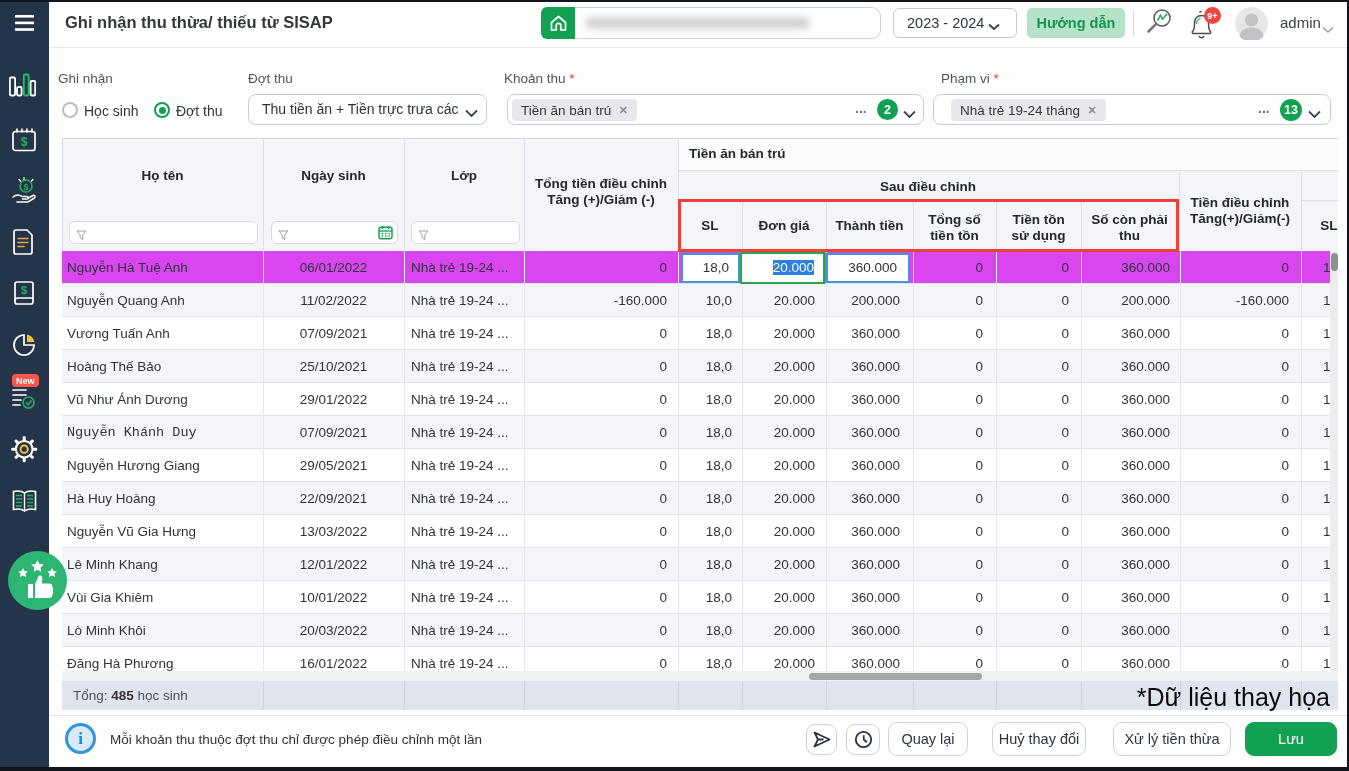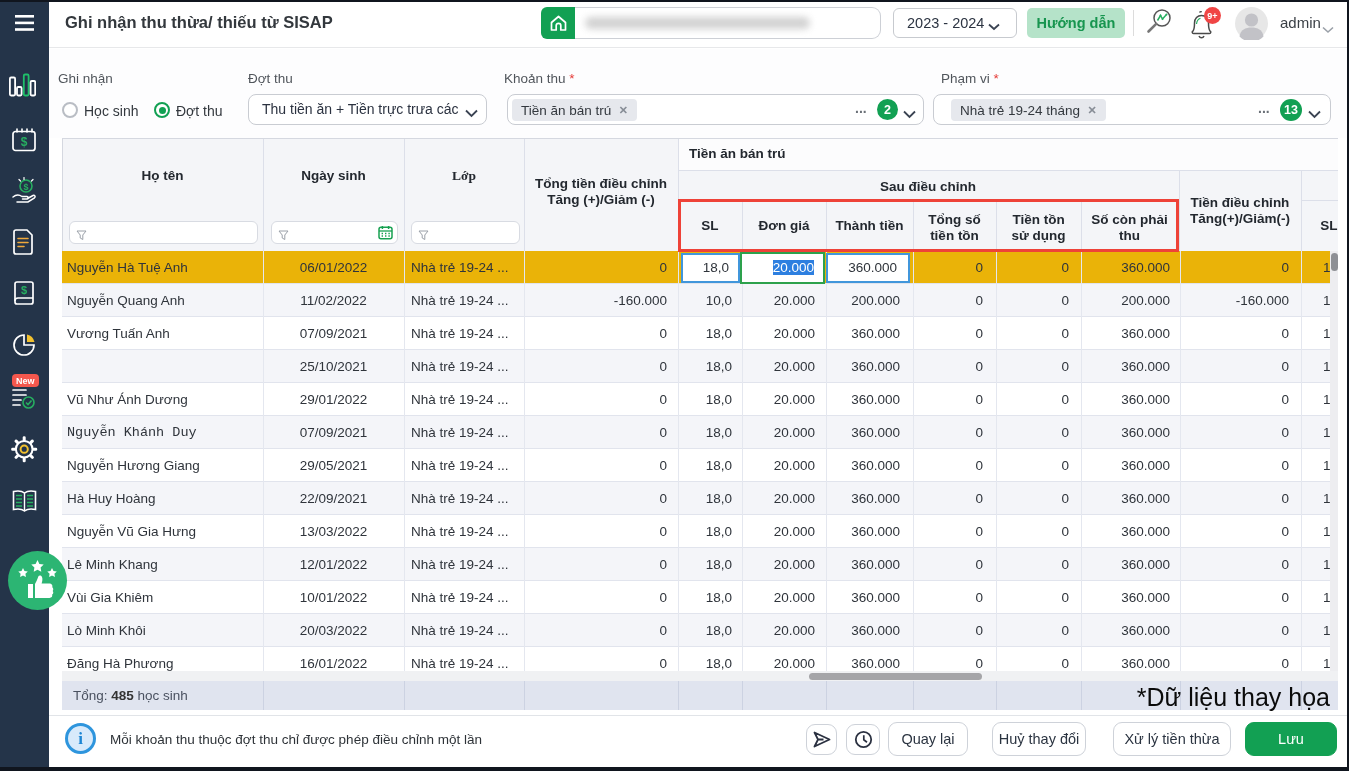--- a/index.html
+++ b/index.html
@@ -149,21 +149,21 @@
 <div class="abs" style="left:933px;top:94px;width:398px;height:31px;border:1px solid #c9ccd2;border-radius:8px;background:#fff;"></div>
 <div class="abs" style="left:951px;top:99px;height:22px;background:#e6e8ed;border-radius:4px;display:flex;align-items:center;padding:0 9px;font-size:13.5px;color:#33383e;">Nhà trẻ 19-24 tháng&nbsp;&nbsp;<span style="color:#878d96;font-size:11px;font-weight:bold;">✕</span></div>
 <div class="abs" style="left:1258px;top:100px;font-size:14px;color:#6a7077;font-weight:bold;">...</div>
 <div class="abs" style="left:1280px;top:99px;width:22px;height:22px;background:#12a053;border-radius:50%;display:flex;align-items:center;justify-content:center;color:#fff;font-size:12.5px;font-weight:bold;">13</div>
 <div class="abs" style="left:1308px;top:105px;"><svg width="13" height="9" fill="none">
       <path d="M1 1.5 L6.5 7 L12 1.5" stroke="#3a4352" stroke-width="1.8"></path>
     </svg></div>
 <div class="abs" style="left:62px;top:138px;width:1276px;height:113px;background:#f4f5f8;border-top:1px solid #d5d8e0;border-left:1px solid #d5d8e0;"></div>
 <div class="hdrtxt" style="left:62px;top:168px;width:201px;">Họ tên</div>
 <div class="hdrtxt" style="left:263px;top:168px;width:141px;">Ngày sinh</div>
-<div class="hdrtxt" style="left:404px;top:168px;width:120px;font-family:Liberation Serif, serif;">Lớp</div>
+<div class="hdrtxt" style="left:404px;top:168px;width:120px;">Lớp</div>
 <div class="hdrtxt" style="left:524px;top:176px;width:154px;">Tổng tiền điều chỉnh<br>Tăng (+)/Giảm (-)</div>
 <div class="finput" style="left:69px;top:221px;width:189px;"></div>
 <div class="finput" style="left:271px;top:221px;width:127px;"></div>
 <div class="finput" style="left:411px;top:221px;width:109px;"></div>
 <div class="abs" style="left:76px;top:227px;"><svg width="11" height="11" viewBox="0 0 11 11" fill="none">
       <path d="M1 1 H10 L6.8 5 V9.5 L4.2 8 V5 Z" stroke="#9aa0a8" stroke-width="1"></path>
     </svg></div>
 <div class="abs" style="left:278px;top:227px;"><svg width="11" height="11" viewBox="0 0 11 11" fill="none">
       <path d="M1 1 H10 L6.8 5 V9.5 L4.2 8 V5 Z" stroke="#9aa0a8" stroke-width="1"></path>
     </svg></div>
@@ -195,21 +195,21 @@
 <div class="hline" style="left:1301px;top:200px;width:37px;"></div>
 <div class="vline" style="left:742px;top:200px;height:51px;"></div>
 <div class="vline" style="left:826px;top:200px;height:51px;"></div>
 <div class="vline" style="left:913px;top:200px;height:51px;"></div>
 <div class="vline" style="left:996px;top:200px;height:51px;"></div>
 <div class="vline" style="left:1081px;top:200px;height:51px;"></div>
 <div class="vline" style="left:1179px;top:170px;height:81px;"></div>
 <div class="vline" style="left:1301px;top:170px;height:81px;"></div>
 <div class="abs" style="left:678px;top:199px;width:501px;height:53px;border:3px solid #ee4238;z-index:4;"></div>
 <div class="abs" style="left:62px;top:251px;width:1268px;height:420px;overflow:hidden;background:#fff;">
-<div class="abs" style="left:0;top:0px;width:1268px;height:33px;background:#eab308;border-bottom:1px solid #e1e4ed;">
+<div class="abs" style="left:0;top:0px;width:1268px;height:33px;background:#d946ef;border-bottom:1px solid #e1e4ed;">
 <div class="vline" style="left:201px;top:0;height:33px;background:#e4e7ef;"></div>
 <div class="vline" style="left:342px;top:0;height:33px;background:#e4e7ef;"></div>
 <div class="vline" style="left:462px;top:0;height:33px;background:#e4e7ef;"></div>
 <div class="vline" style="left:616px;top:0;height:33px;background:#e4e7ef;"></div>
 <div class="vline" style="left:680px;top:0;height:33px;background:#e4e7ef;"></div>
 <div class="vline" style="left:764px;top:0;height:33px;background:#e4e7ef;"></div>
 <div class="vline" style="left:851px;top:0;height:33px;background:#e4e7ef;"></div>
 <div class="vline" style="left:934px;top:0;height:33px;background:#e4e7ef;"></div>
 <div class="vline" style="left:1019px;top:0;height:33px;background:#e4e7ef;"></div>
 <div class="vline" style="left:1118px;top:0;height:33px;background:#e4e7ef;"></div>
@@ -284,20 +284,21 @@
 <div class="vline" style="left:342px;top:0;height:33px;background:#e4e7ef;"></div>
 <div class="vline" style="left:462px;top:0;height:33px;background:#e4e7ef;"></div>
 <div class="vline" style="left:616px;top:0;height:33px;background:#e4e7ef;"></div>
 <div class="vline" style="left:680px;top:0;height:33px;background:#e4e7ef;"></div>
 <div class="vline" style="left:764px;top:0;height:33px;background:#e4e7ef;"></div>
 <div class="vline" style="left:851px;top:0;height:33px;background:#e4e7ef;"></div>
 <div class="vline" style="left:934px;top:0;height:33px;background:#e4e7ef;"></div>
 <div class="vline" style="left:1019px;top:0;height:33px;background:#e4e7ef;"></div>
 <div class="vline" style="left:1118px;top:0;height:33px;background:#e4e7ef;"></div>
 <div class="vline" style="left:1239px;top:0;height:33px;background:#e4e7ef;"></div>
+<div class="cell" style="left:3px;top:0;width:198px;height:32px;padding-left:2px;">Hoàng Thế Bảo</div>
 <div class="cell" style="left:201px;top:0;width:141px;height:32px;justify-content:center;">25/10/2021</div>
 <div class="cell" style="left:349px;top:0;width:113px;height:32px;">Nhà trẻ 19-24 ...</div>
 <div class="cell" style="left:462px;top:0;width:154px;height:32px;justify-content:flex-end;padding-right:11px;">0</div>
 <div class="cell" style="left:616px;top:0;width:64px;height:32px;justify-content:flex-end;padding-right:10px;">18,0</div>
 <div class="cell" style="left:680px;top:0;width:84px;height:32px;justify-content:flex-end;padding-right:11px;">20.000</div>
 <div class="cell" style="left:764px;top:0;width:87px;height:32px;justify-content:flex-end;padding-right:13px;">360.000</div>
 <div class="cell" style="left:851px;top:0;width:83px;height:32px;justify-content:flex-end;padding-right:13px;">0</div>
 <div class="cell" style="left:934px;top:0;width:85px;height:32px;justify-content:flex-end;padding-right:12px;">0</div>
 <div class="cell" style="left:1019px;top:0;width:99px;height:32px;justify-content:flex-end;padding-right:10px;">360.000</div>
 <div class="cell" style="left:1118px;top:0;width:121px;height:32px;justify-content:flex-end;padding-right:12px;">0</div>

